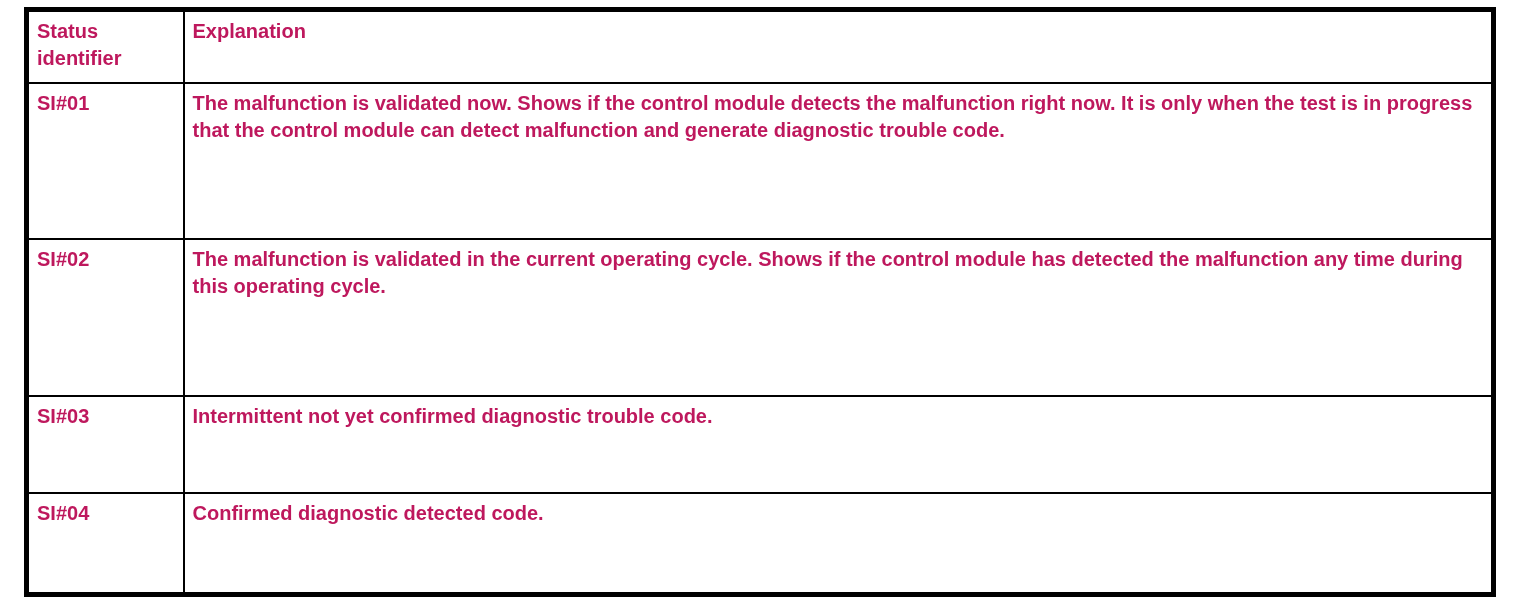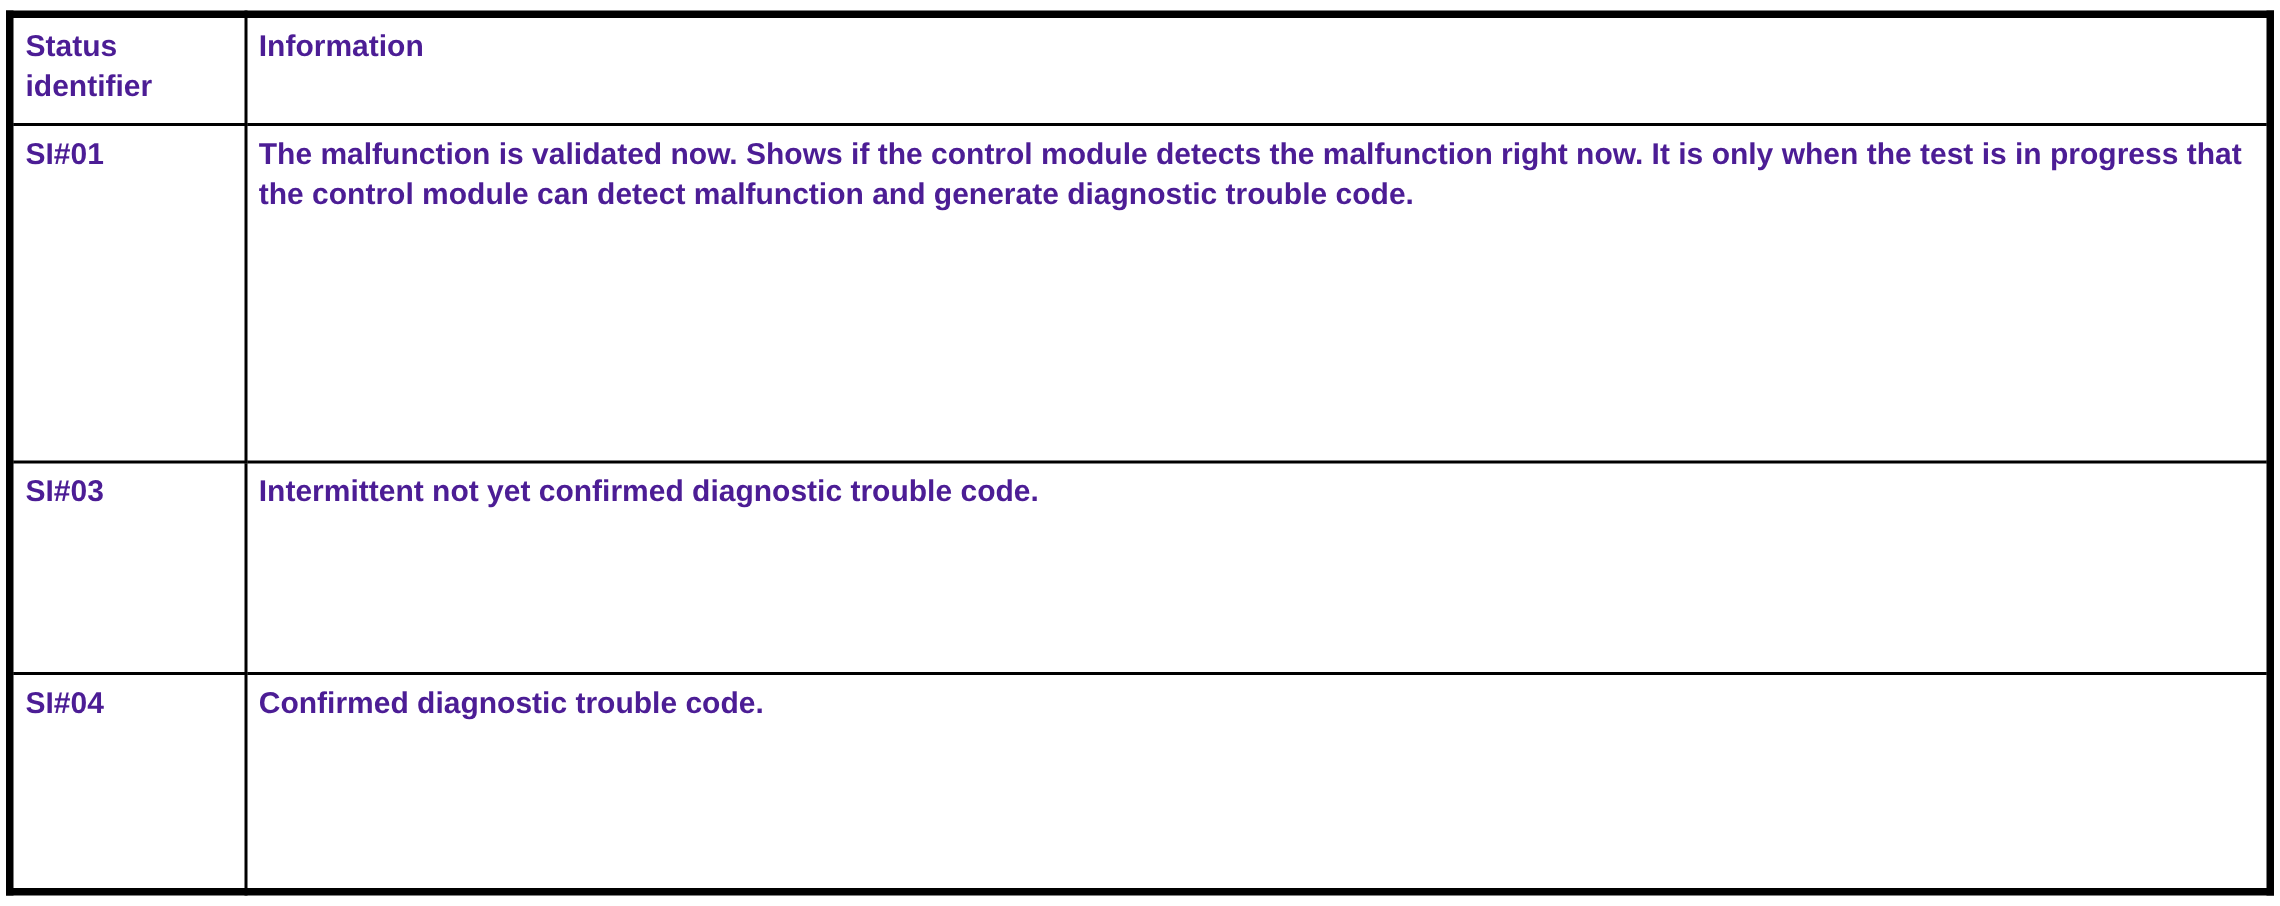--- a/index.html
+++ b/index.html
@@ -7,23 +7,23 @@
     padding: 0;
     background: #ffffff;
     width: 1520px;
     height: 604px;
     overflow: hidden;
   }
   .page {
     width: 1520px;
     height: 604px;
     box-sizing: border-box;
-    padding: 7px 4px;
+    padding: 7px 24px;
     font-family: "Liberation Sans", "DejaVu Sans", sans-serif;
-    color: #4c1d95;
+    color: #be185d;
   }
   table.status-table {
     width: 100%;
     height: 100%;
     border-collapse: collapse;
     table-layout: fixed;
     background: #ffffff;
   }
   table.status-table,
   table.status-table th,
@@ -52,38 +52,42 @@
 
 <div class="page">
   <table class="status-table">
     <colgroup>
       <col class="col-id">
       <col class="col-explanation">
     </colgroup>
     <thead>
       <tr>
         <th>Status identifier</th>
-        <th>Information</th>
+        <th>Explanation</th>
       </tr>
     </thead>
     <tbody id="table-body">
   <tr>
     <td>SI#01</td>
     <td>The malfunction is validated now. Shows if the control module detects the malfunction right now. It is only when the test is in progress that the control module can detect malfunction and generate diagnostic trouble code.</td>
   </tr>
 
+  <tr>
+    <td>SI#02</td>
+    <td>The malfunction is validated in the current operating cycle. Shows if the control module has detected the malfunction any time during this operating cycle.</td>
+  </tr>
 
   <tr>
     <td>SI#03</td>
     <td>Intermittent not yet confirmed diagnostic trouble code.</td>
   </tr>
 
   <tr>
     <td>SI#04</td>
-    <td>Confirmed diagnostic trouble code.</td>
+    <td>Confirmed diagnostic detected code.</td>
   </tr>
 
 
 
 
 </tbody>
   </table>
 </div>
 
 </body></html>

